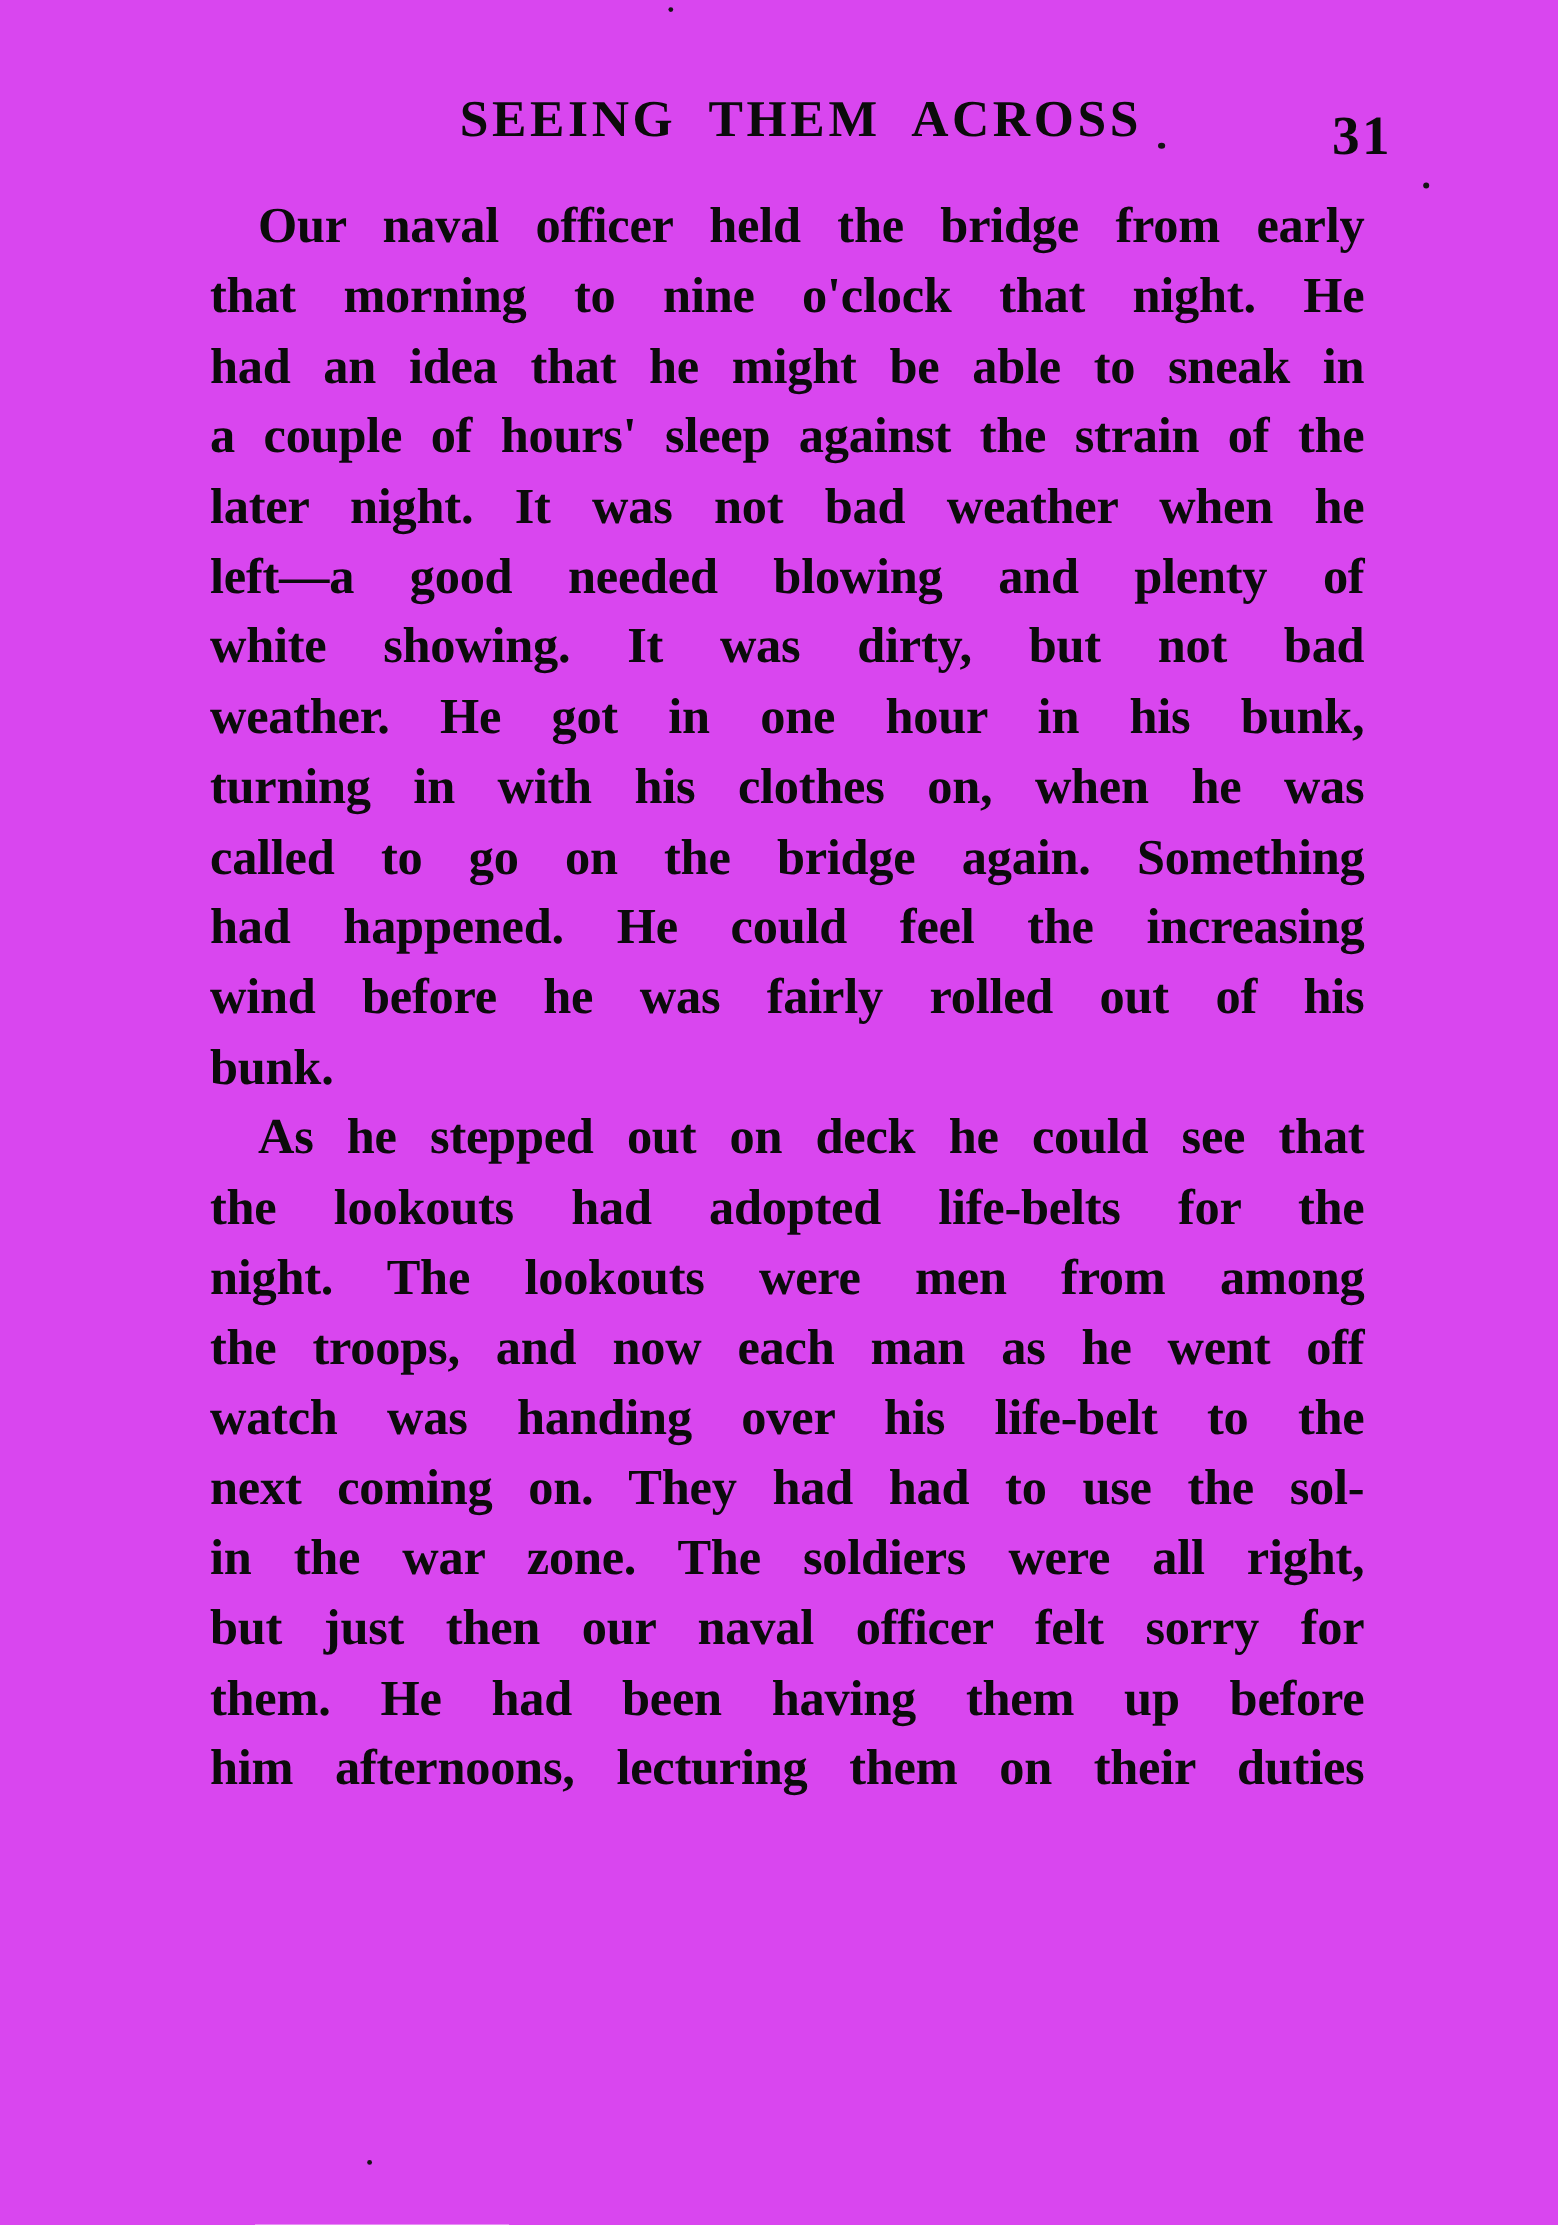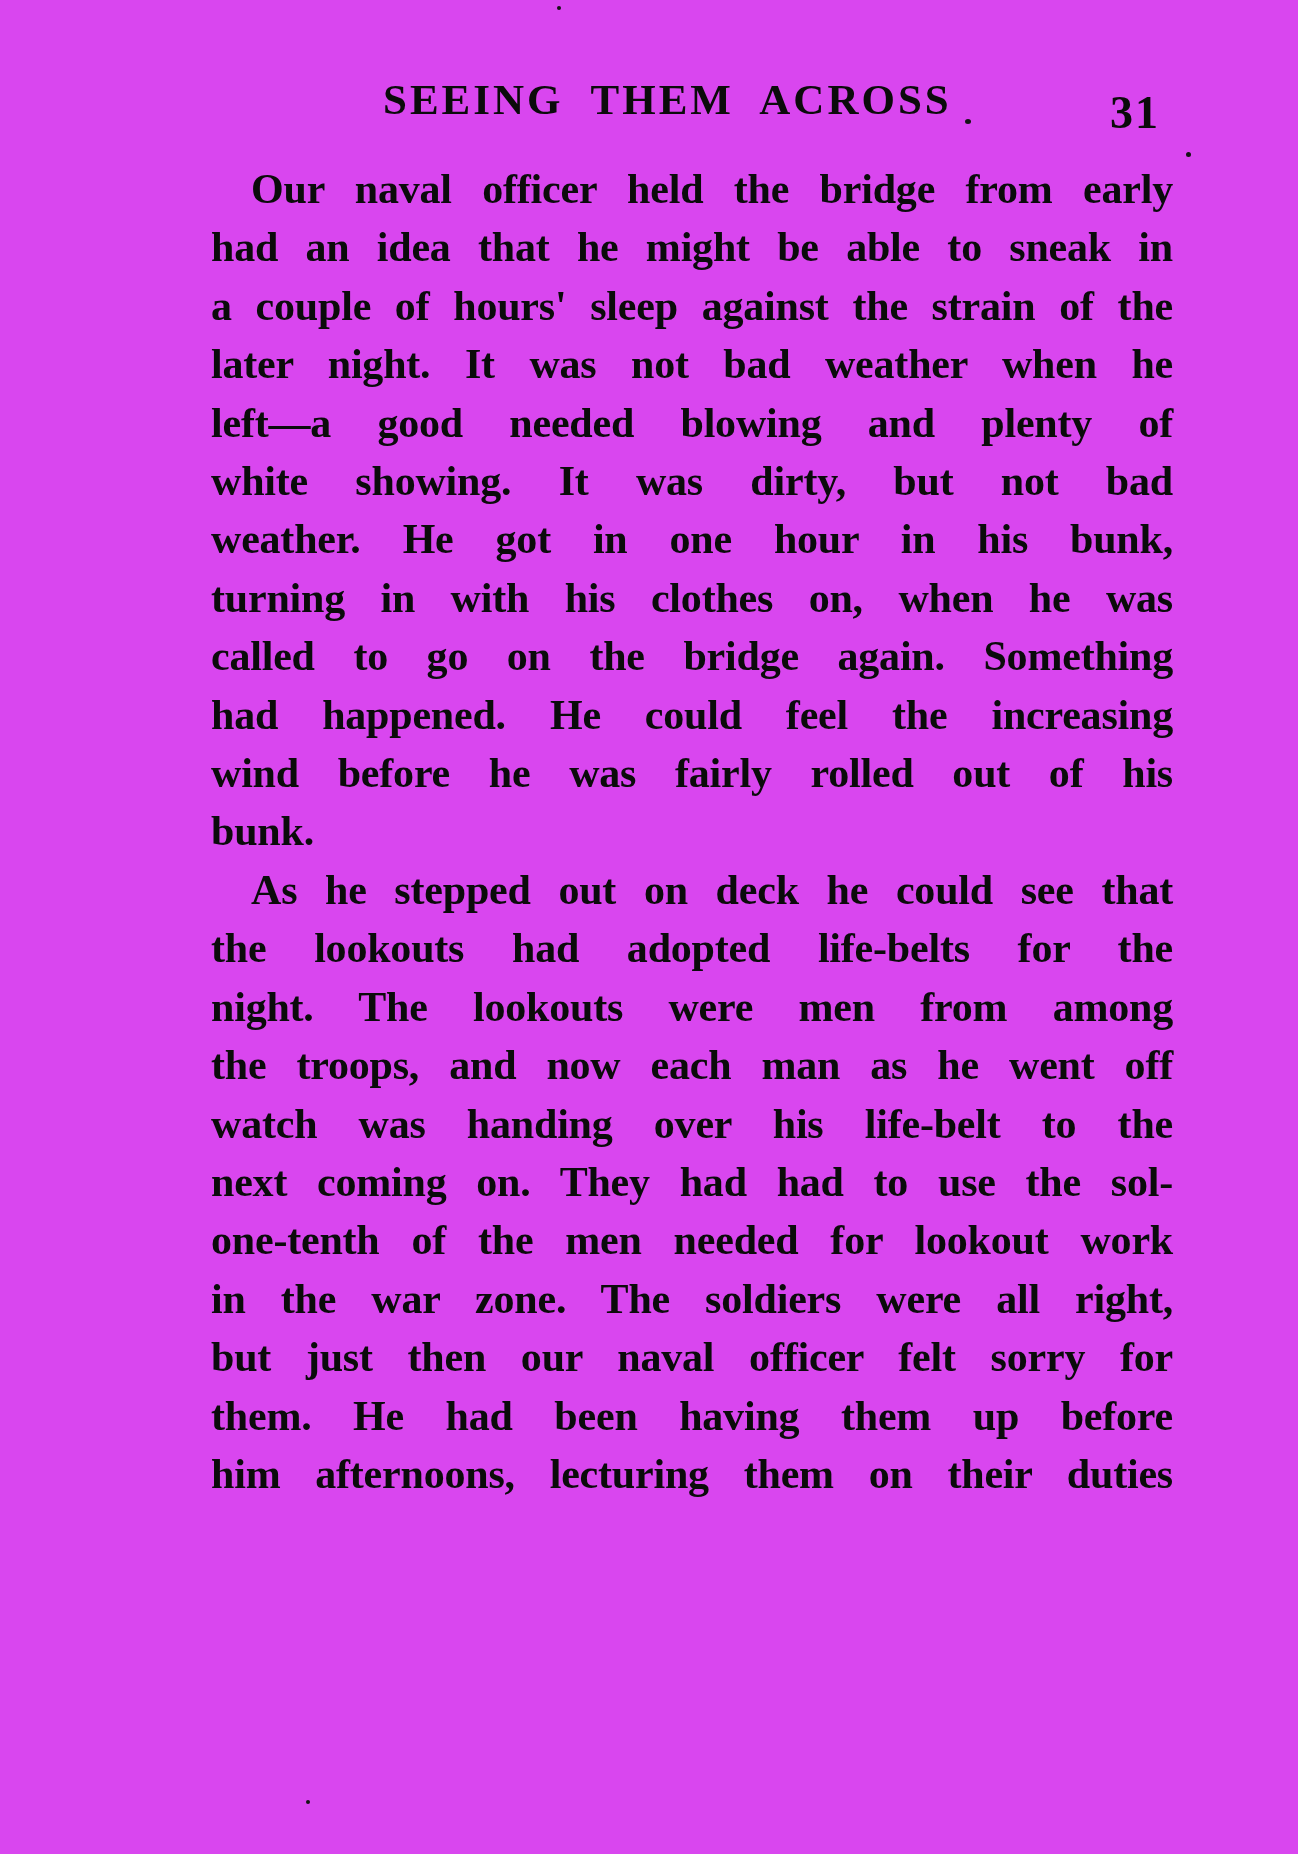--- a/index.html
+++ b/index.html
@@ -43,21 +43,20 @@
     font-size: 46px;
     font-weight: bold;
     letter-spacing: 2px;
     line-height: 1;
   }
   .body-text {
     position: absolute;
     top: 160px;
     left: 175px;
     width: 962px;
-    margin-left: 36px;
   }
   .para {
     margin: 0;
     padding: 0;
     font-size: 42px;
     font-weight: bold;
     line-height: 58.4px;
     letter-spacing: -0.2px;
   }
   .line {
@@ -81,40 +80,40 @@
 <main class="page">
 
   <header class="running-head">
     <h1 class="title">SEEING THEM ACROSS</h1>
     <span class="folio">31</span>
   </header>
 
   <section class="body-text">
     <p class="para">
         <span class="line">Our naval officer held the bridge from early</span>
+        <span class="line">that morning to nine o'clock that night.  He</span>
         <span class="line">had an idea that he might be able to sneak in</span>
         <span class="line">a couple of hours' sleep against the strain of the</span>
         <span class="line">later night.  It was not bad weather when he</span>
         <span class="line">left—a good needed blowing and plenty of</span>
         <span class="line">white showing.  It was dirty, but not bad</span>
         <span class="line">weather.  He got in one hour in his bunk,</span>
         <span class="line">turning in with his clothes on, when he was</span>
         <span class="line">called to go on the bridge again.  Something</span>
         <span class="line">had happened.  He could feel the increasing</span>
         <span class="line">wind before he was fairly rolled out of his</span>
         <span class="line">bunk.</span>
       </p>
     <p class="para">
         <span class="line">As he stepped out on deck he could see that</span>
         <span class="line">the lookouts had adopted life-belts for the</span>
         <span class="line">night.  The lookouts were men from among</span>
         <span class="line">the troops, and now each man as he went off</span>
         <span class="line">watch was handing over his life-belt to the</span>
         <span class="line">next coming on.  They had had to use the sol-</span>
-        <span class="line">one-tenth of the men needed for lookout work</span>
         <span class="line">in the war zone.  The soldiers were all right,</span>
         <span class="line">but just then our naval officer felt sorry for</span>
         <span class="line">them.  He had been having them up before</span>
         <span class="line">him afternoons, lecturing them on their duties</span>
       </p>
   </section>
 
   <span class="speck" style="left:557px; top:6px;  width:4px; height:4px;"></span>
   <span class="speck" style="left:965px; top:119px; width:6px; height:5px;"></span>
   <span class="speck" style="left:1186px; top:152px; width:5px; height:5px;"></span>

